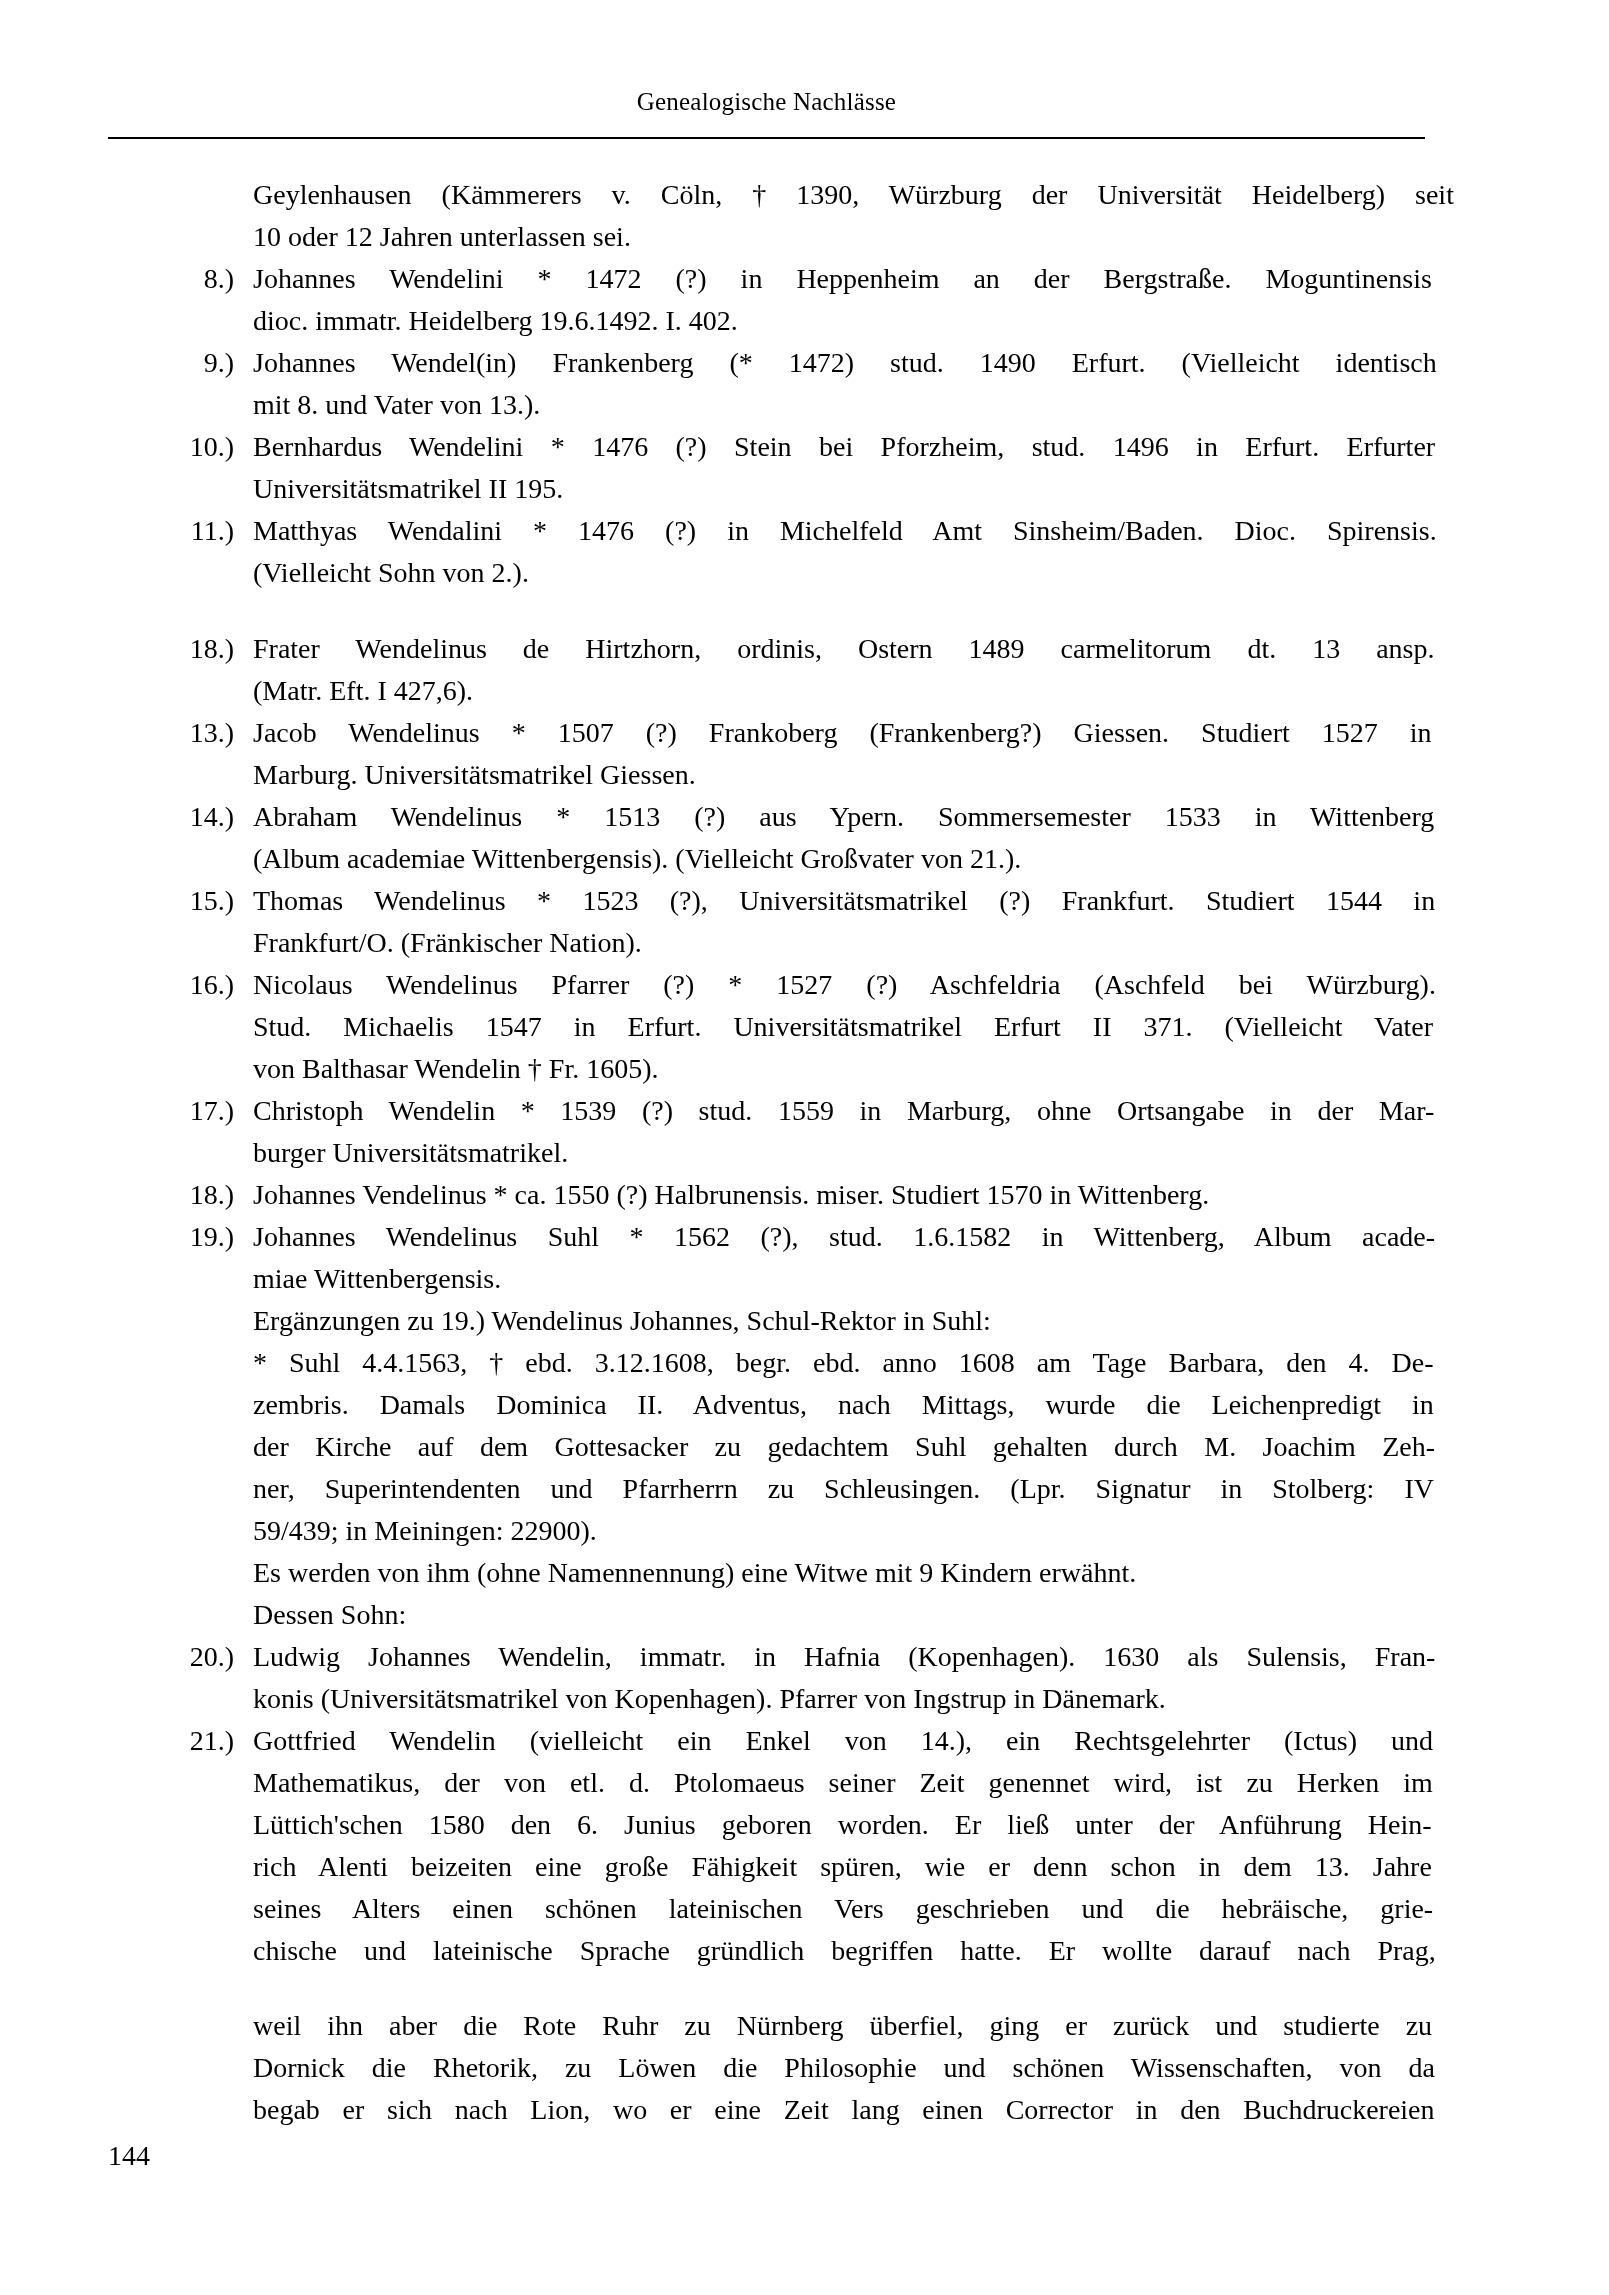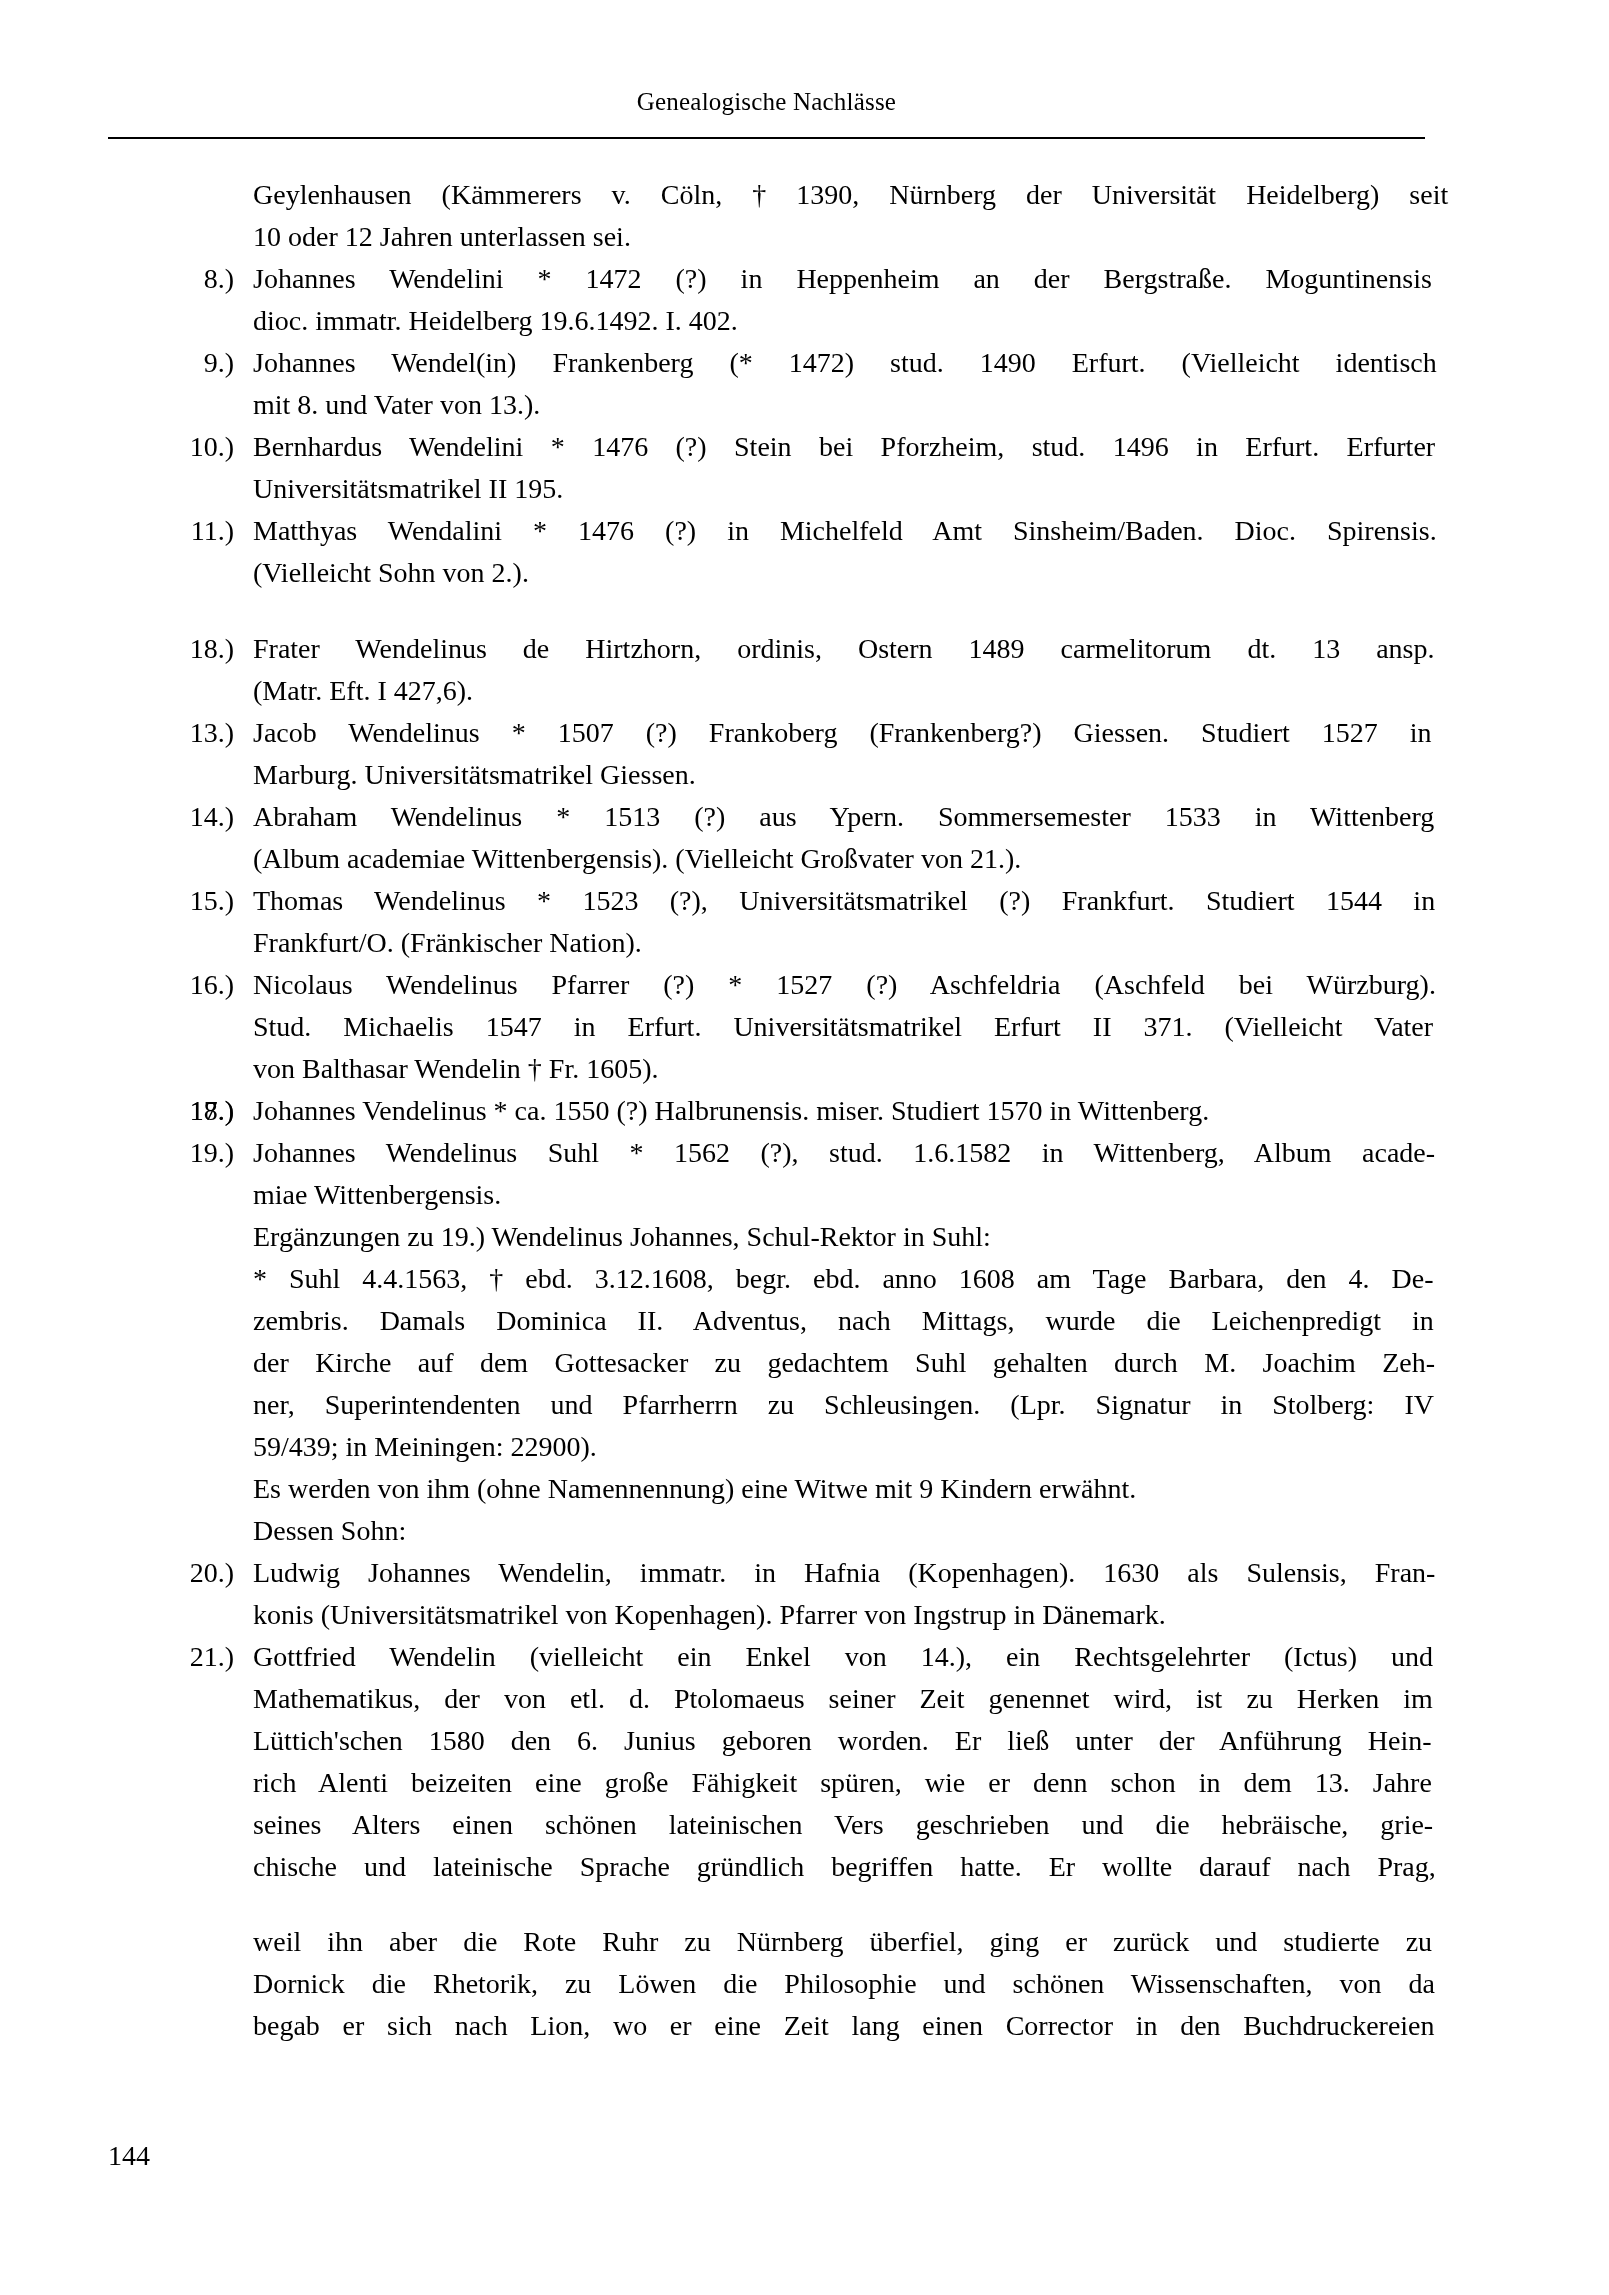--- a/index.html
+++ b/index.html
@@ -106,21 +106,21 @@
 <body>
 
 <div class="page">
 
   <div class="running-head">Genealogische Nachlässe</div>
   <div class="head-rule"></div>
 
   <div class="content">
 
     <p class="para-cont">
-      <span class="just-block" style="display: block; word-spacing: 23px; white-space: nowrap; text-align: left;">Geylenhausen (Kämmerers v. Cöln, † 1390, Nürnberg der Universität Heidelberg) seit</span>
+      <span class="just-block" style="display: block; word-spacing: 23px; white-space: nowrap; text-align: left;">Geylenhausen (Kämmerers v. Cöln, † 1390, Würzburg der Universität Heidelberg) seit</span>
       <span class="flush-line" style="display:block;">10 oder 12 Jahren unterlassen sei.</span>
     </p>
 
     <ol class="numlist">
 
       <li>
         <span class="marker">8.)</span>
         <span class="body">
           <span class="just-block" style="display: block; word-spacing: 27px; white-space: nowrap; text-align: left;">Johannes Wendelini * 1472 (?) in Heppenheim an der Bergstraße. Moguntinensis</span>
           <span class="flush-line" style="display:block;">dioc. immatr. Heidelberg 19.6.1492. I. 402.</span>
@@ -187,20 +187,24 @@
         <span class="marker">16.)</span>
         <span class="body">
           <span class="just-block" style="display: block; word-spacing: 27px; white-space: nowrap; text-align: left;">Nicolaus Wendelinus Pfarrer (?) * 1527 (?) Aschfeldria (Aschfeld bei Würzburg).</span>
           <span class="just-block" style="display: block; word-spacing: 25px; white-space: nowrap; text-align: left;">Stud. Michaelis 1547 in Erfurt. Universitätsmatrikel Erfurt II 371. (Vielleicht Vater</span>
           <span class="flush-line" style="display:block;">von Balthasar Wendelin † Fr. 1605).</span>
         </span>
       </li>
 
       <li>
         <span class="marker">17.)</span>
+        <span class="body">
+          <span class="just-block" style="display: block; word-spacing: 18.6px; white-space: nowrap; text-align: left;">Christoph Wendelin * 1539 (?) stud. 1559 in Marburg, ohne Ortsangabe in der Mar-</span>
+          <span class="flush-line" style="display:block;">burger Universitätsmatrikel.</span>
+        </span>
       </li>
 
       <li>
         <span class="marker">18.)</span>
         <span class="body">
           <span class="flush-line" style="display:block;">Johannes Vendelinus * ca. 1550 (?) Halbrunensis. miser. Studiert 1570 in Wittenberg.</span>
         </span>
       </li>
 
       <li>

